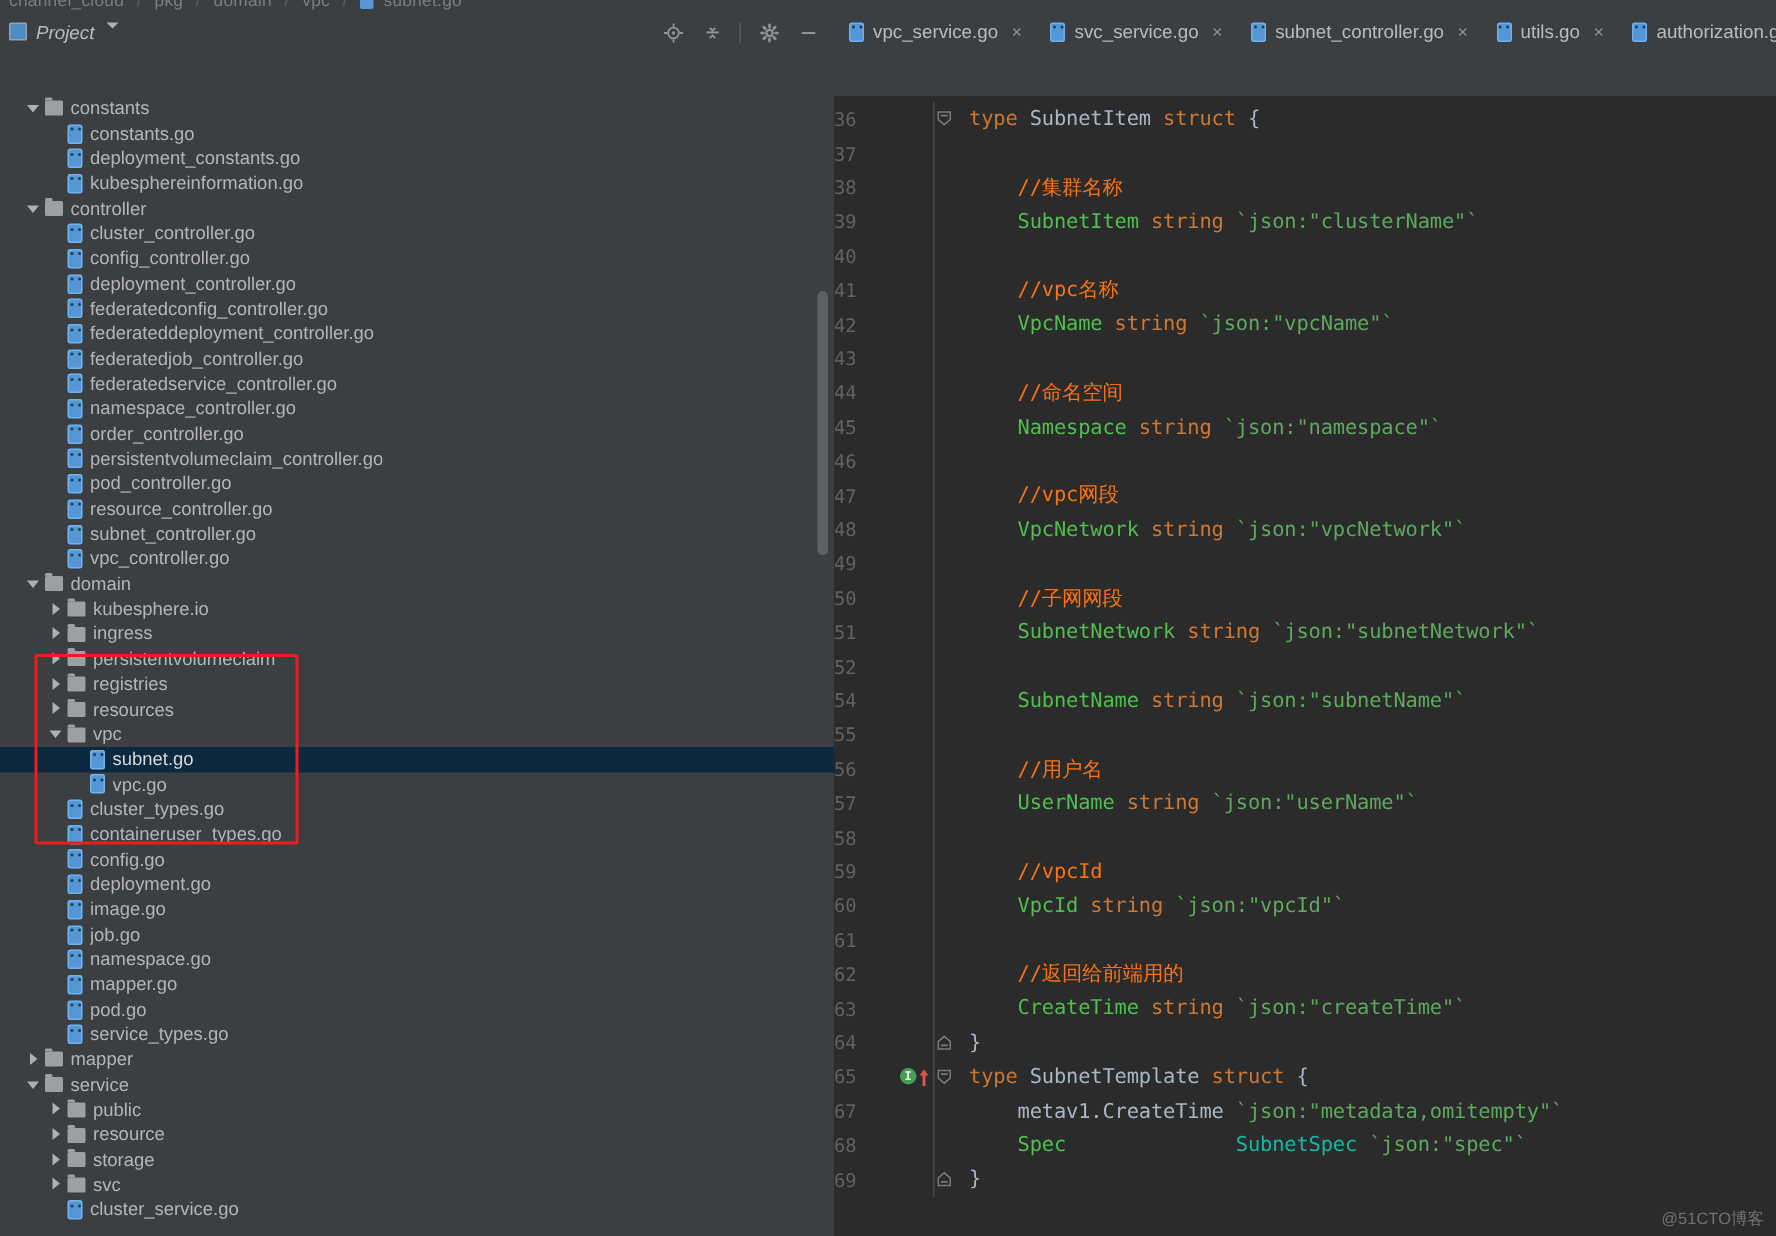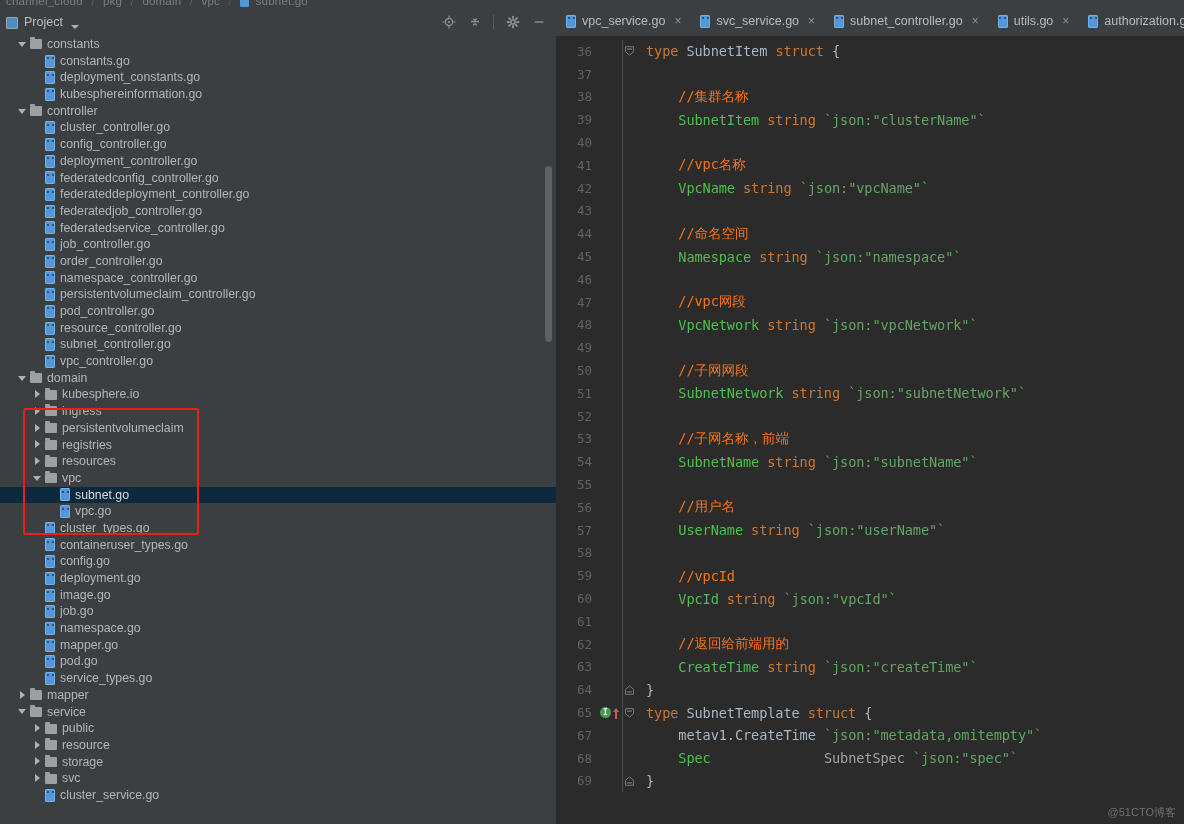--- a/index.html
+++ b/index.html
@@ -23,21 +23,21 @@
   .bc-fileicon{display:inline-block;width:9px;height:11px;vertical-align:-2px;
      background:#5596d6;border-radius:1.5px;margin-right:3px;}
 
   
   .topbar{height:28px;flex:0 0 28px;display:flex;background:#3c3f41;}
 
   .proj-header{
     width:556px;flex:0 0 556px;display:flex;align-items:center;
     padding:0 6px;box-sizing:border-box;background:#3c3f41;
   }
-  .proj-left{display:flex;align-items:flex-end;gap:6px;}
+  .proj-left{display:flex;align-items:flex-start;gap:6px;font-style:italic;}
   .proj-title{font-size:12.5px;color:#bbbbbb;}
   .proj-icon{width:12px;height:12px;border:1.5px solid #9aa0a6;border-radius:1px;
     background:#4e8cc7;box-sizing:border-box;}
   .caret-down{width:0;height:0;border-left:4px solid transparent;border-right:4px solid transparent;
     border-top:4px solid #b0b0b0;margin-left:2px;}
   .proj-right{margin-left:auto;display:flex;align-items:center;gap:11px;padding-right:4px;}
   .tool-ico{width:15px;height:15px;display:flex;align-items:center;justify-content:center;opacity:.85;}
   .vdiv{width:1px;height:14px;background:#555a5d;}
 
   .tabs{
@@ -52,21 +52,21 @@
   .goicon{
     width:10px;height:13px;border-radius:2px;background:#5596d6;
     position:relative;flex:0 0 auto;box-shadow:inset 0 0 0 1px #6fb0e8;
   }
   .goicon:before{content:"";position:absolute;left:1.5px;top:2.5px;width:2px;height:2px;
     border-radius:50%;background:#1f3b57;}
   .goicon:after{content:"";position:absolute;right:1.5px;top:2.5px;width:2px;height:2px;
     border-radius:50%;background:#1f3b57;}
 
   
-  .main{flex:1;display:flex;min-height:0;}
+  .main{flex:1;display:flex;min-height:0;margin-top:28px;}
 
   
   .tree-wrap{
     width:556px;flex:0 0 556px;background:#3c3f41;position:relative;overflow:hidden;
   }
   .tree{position:absolute;inset:0;}
   .row{
     height:16.7px;line-height:16.7px;display:flex;align-items:center;
     font-size:12.3px;color:#b5b5b5;white-space:nowrap;padding-left:0;
   }
@@ -100,39 +100,39 @@
   }
 
   
   .editor{
     flex:1;background:#2b2b2b;position:relative;overflow:hidden;
     font-family:"DejaVu Sans Mono","Liberation Mono",monospace;
   }
   .codearea{position:absolute;inset:0;padding-top:4px;box-sizing:border-box;}
   .cline{height:22.8px;display:flex;align-items:center;}
   .gutter{
-    width:44px;flex:0 0 44px;text-align:right;padding-right:8px;box-sizing:border-box;
+    width:44px;flex:0 0 44px;text-align:left;padding-right:8px;box-sizing:border-box;
     color:#606366;font-size:12.5px;font-family:"DejaVu Sans Mono","Liberation Mono",monospace;
   }
   .markers{width:22px;flex:0 0 22px;position:relative;height:100%;}
   .foldgut{
     width:14px;flex:0 0 14px;position:relative;height:100%;
     border-left:1px solid #4b4b4b;
   }
   .code{
     flex:1;padding-left:9px;font-size:13.6px;white-space:pre;
     font-family:"DejaVu Sans Mono","Liberation Mono",monospace;letter-spacing:-.1px;
   }
   .kw{color:#cc7832;}
   .cmt{color:#f97316;}
   .fld{color:#4fbf4f;}
   .typ{color:#cc7832;}
   .tag{color:#5fa85f;}
   .pkg{color:#a9b7c6;}
-  .spec{color:#a3a3a3;}
+  .spec{color:#14b8a6;}
   .plain{color:#a9b7c6;}
 
   
   .foldmark{position:absolute;left:1px;top:50%;transform:translateY(-50%);
     width:11px;height:11px;}
   .foldmark svg{display:block;}
 
   
   .ovr{position:absolute;left:0px;top:50%;transform:translateY(-50%);display:flex;align-items:center;gap:1px;}
   .ovr-circle{width:11px;height:11px;border-radius:50%;background:#499c54;
@@ -313,33 +313,27 @@
           <div class="row">
             <span style="display: inline-block; flex: 0 0 auto; width: 33px;"></span>
             <span class="arrow none"></span>
             <span class="fileicon"></span>
             <span class="label">federatedservice_controller.go</span>
           </div>
           <div class="row">
             <span style="display: inline-block; flex: 0 0 auto; width: 33px;"></span>
             <span class="arrow none"></span>
             <span class="fileicon"></span>
-            <span class="label">job_controller.go</span>
+            <span class="label">namespace_controller.go</span>
           </div>
           <div class="row">
             <span style="display: inline-block; flex: 0 0 auto; width: 33px;"></span>
             <span class="arrow none"></span>
             <span class="fileicon"></span>
             <span class="label">order_controller.go</span>
-          </div>
-          <div class="row">
-            <span style="display: inline-block; flex: 0 0 auto; width: 33px;"></span>
-            <span class="arrow none"></span>
-            <span class="fileicon"></span>
-            <span class="label">namespace_controller.go</span>
           </div>
           <div class="row">
             <span style="display: inline-block; flex: 0 0 auto; width: 33px;"></span>
             <span class="arrow none"></span>
             <span class="fileicon"></span>
             <span class="label">persistentvolumeclaim_controller.go</span>
           </div>
           <div class="row">
             <span style="display: inline-block; flex: 0 0 auto; width: 33px;"></span>
             <span class="arrow none"></span>
@@ -628,26 +622,20 @@
             <div class="gutter">51</div>
             <div class="markers"></div>
             <div class="foldgut"></div>
             <div class="code"><span class="fld">    SubnetNetwork</span><span class="plain"> </span><span class="typ">string</span><span class="plain"> </span><span class="tag">`json:"subnetNetwork"`</span></div>
           </div>
           <div class="cline">
             <div class="gutter">52</div>
             <div class="markers"></div>
             <div class="foldgut"></div>
             <div class="code"></div>
-          </div>
-          <div class="cline">
-            <div class="gutter">53</div>
-            <div class="markers"></div>
-            <div class="foldgut"></div>
-            <div class="code"><span class="cmt">    //子网名称，前端</span></div>
           </div>
           <div class="cline">
             <div class="gutter">54</div>
             <div class="markers"></div>
             <div class="foldgut"></div>
             <div class="code"><span class="fld">    SubnetName</span><span class="plain"> </span><span class="typ">string</span><span class="plain"> </span><span class="tag">`json:"subnetName"`</span></div>
           </div>
           <div class="cline">
             <div class="gutter">55</div>
             <div class="markers"></div>

